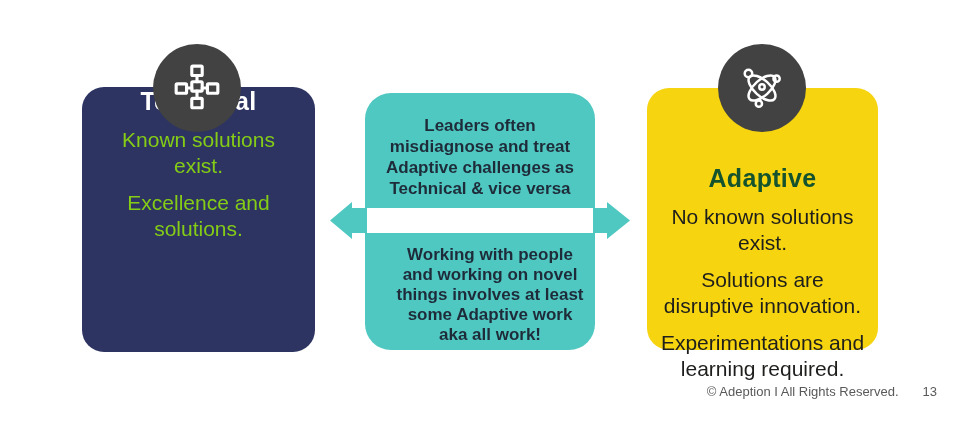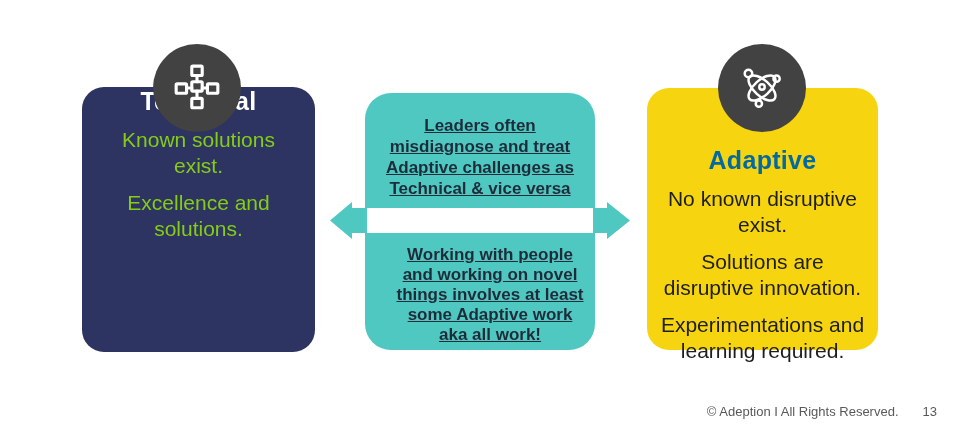--- a/index.html
+++ b/index.html
@@ -48,39 +48,38 @@
   .card-navy .icon-badge { left: 71px; top: -43px; }
   .card-yellow .icon-badge { left: 71px; top: -44px; }
   .icon-badge svg { width: 50px; height: 50px; display: block; }
 
   .card-title {
     font-size: 25px;
     font-weight: bold;
     letter-spacing: 0.3px;
   }
   .card-navy .card-title { color: #ffffff; }
-  .card-yellow .card-title { color: #0369a1; margin-top: 58px; }
+  .card-yellow .card-title { color: #14532d; margin-top: 76px; }
 
   .card-points { margin-top: 4px; }
   .card-points p {
     font-size: 21px;
     line-height: 26px;
     margin: 11px 8px;
     white-space: pre-line;
   }
   .card-navy .card-points p { color: #84cc16; }
   .card-yellow .card-points p { color: #1e1e1c; }
 
   .teal-text {
     font-size: 17px;
     font-weight: bold;
     line-height: 21px;
     color: #1e2c3a;
     white-space: pre-line;
-    text-decoration: underline;
   }
   .teal-top { padding-top: 22px; }
   .teal-bottom {
     position: absolute;
     left: 0; right: 0;
     top: 152px;
     line-height: 20px;
     margin-left: 20px;
   }
 
@@ -96,21 +95,21 @@
   .block-arrow {
     position: absolute;
     top: 199px;
     width: 40px; height: 42px;
   }
   .block-arrow-left  { left: 327px; }
   .block-arrow-right { left: 593px; }
 
   .footer {
     position: absolute;
-    top: 404px;
+    top: 384px;
     right: 23px;
     display: flex;
     align-items: flex-end;
     gap: 24px;
     font-size: 13px;
     color: #595959;
   }
 </style>
 </head>
 <body>
@@ -166,21 +165,21 @@
         <ellipse cx="24" cy="24" rx="16" ry="7.5" transform="rotate(-42 24 24)"></ellipse>
         <ellipse cx="24" cy="24" rx="16" ry="7.5" transform="rotate(42 24 24)"></ellipse>
         <circle cx="24" cy="23" r="2.6"></circle>
         <circle cx="11" cy="10" r="3.6"></circle>
         <circle cx="38" cy="15" r="3"></circle>
         <circle cx="21" cy="39" r="3"></circle>
       </svg>
     </div>
     <div class="card-title">Adaptive</div>
     <div class="card-points">
-      <p>No known disruptive
+      <p>No known solutions
 exist.</p>
       <p>Solutions are
 disruptive innovation.</p>
       <p>Experimentations and
 learning required.</p>
     </div>
   </div>
 
   <div class="footer">
     <span>© Adeption I All Rights Reserved.</span>

